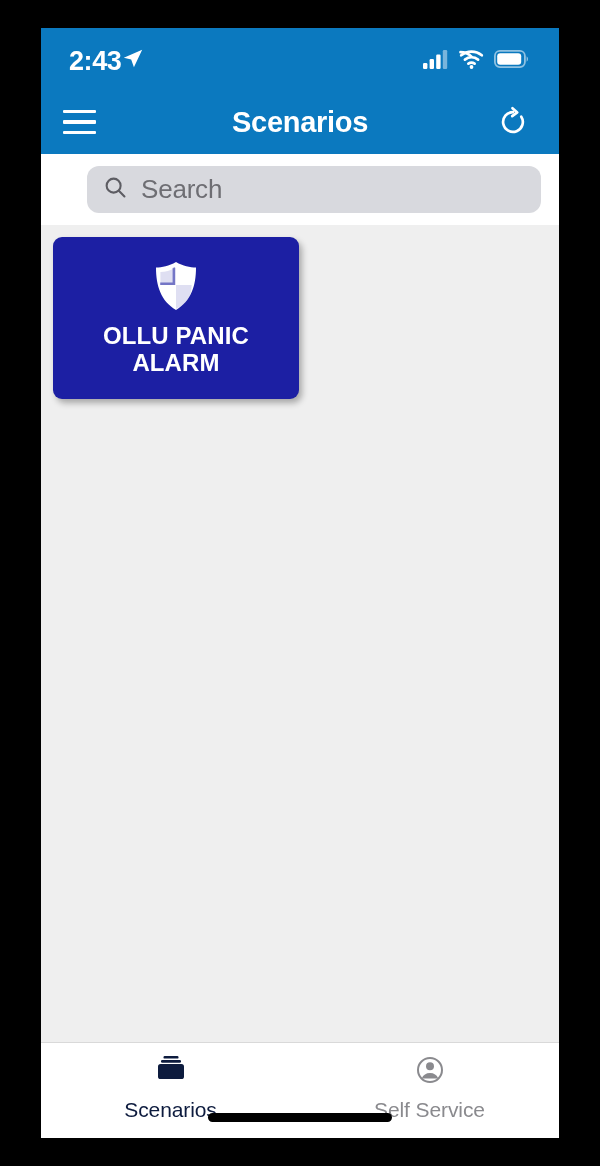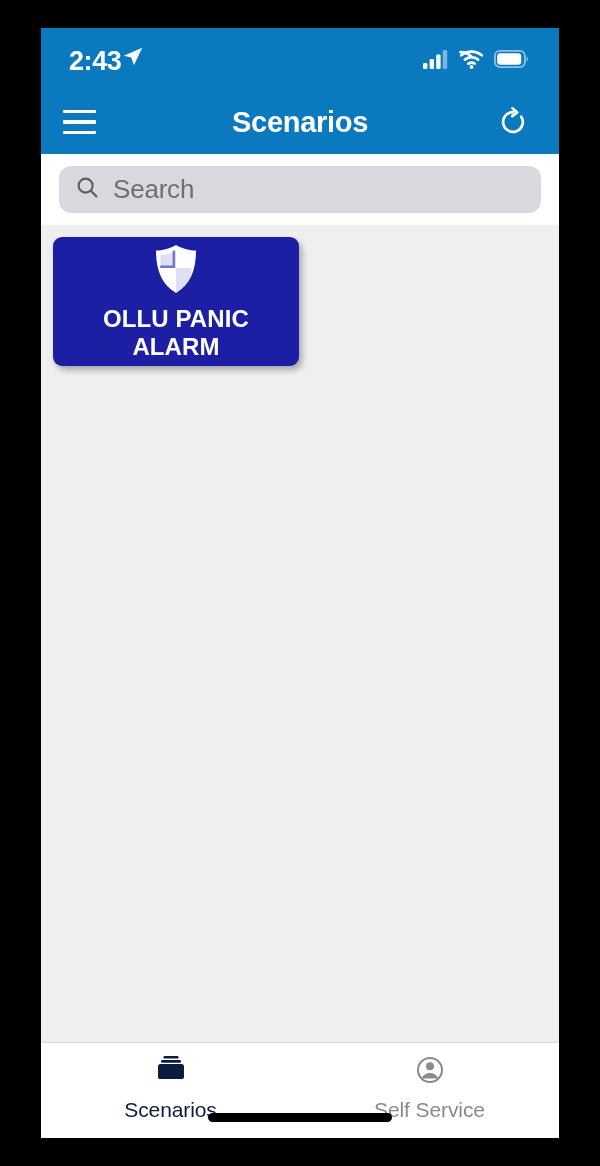--- a/index.html
+++ b/index.html
@@ -32,20 +32,21 @@
     height: 62px;
     background: #0b79bf;
     display: flex;
     align-items: center;
     justify-content: space-between;
     padding: 0 30px 0 28px;
     box-sizing: border-box;
   }
   .status-left {
     display: flex;
+    align-items: center;
     gap: 1px;
     margin-top: 4px;
   }
   .status-time {
     color: #ffffff;
     font-size: 27px;
     font-weight: bold;
     letter-spacing: -0.4px;
   }
   .status-right {
@@ -100,20 +101,21 @@
     justify-content: center;
     cursor: pointer;
     position: relative;
     z-index: 2;
   }
 
   
   #search-section {
     background: #ffffff;
     padding: 12px 18px 12px 18px;
+    margin-left: 28px;
   }
   #search-bar {
     height: 47px;
     background: #d8d9de;
     border-radius: 12px;
     display: flex;
     align-items: center;
     padding: 0 16px;
     cursor: text;
   }
@@ -131,21 +133,21 @@
     padding: 12px 0 0 12px;
     box-sizing: border-box;
   }
   #scenario-grid {
     display: flex;
     flex-wrap: wrap;
     gap: 14px;
   }
   .scenario-tile {
     width: 246px;
-    height: 129px;
+    height: 162px;
     background: #1c1fa3;
     border-radius: 9px;
     box-shadow: 3px 4px 6px rgba(0,0,0,0.30);
     display: flex;
     flex-direction: column;
     align-items: center;
     justify-content: center;
     cursor: pointer;
     padding: 6px 10px;
     box-sizing: border-box;

